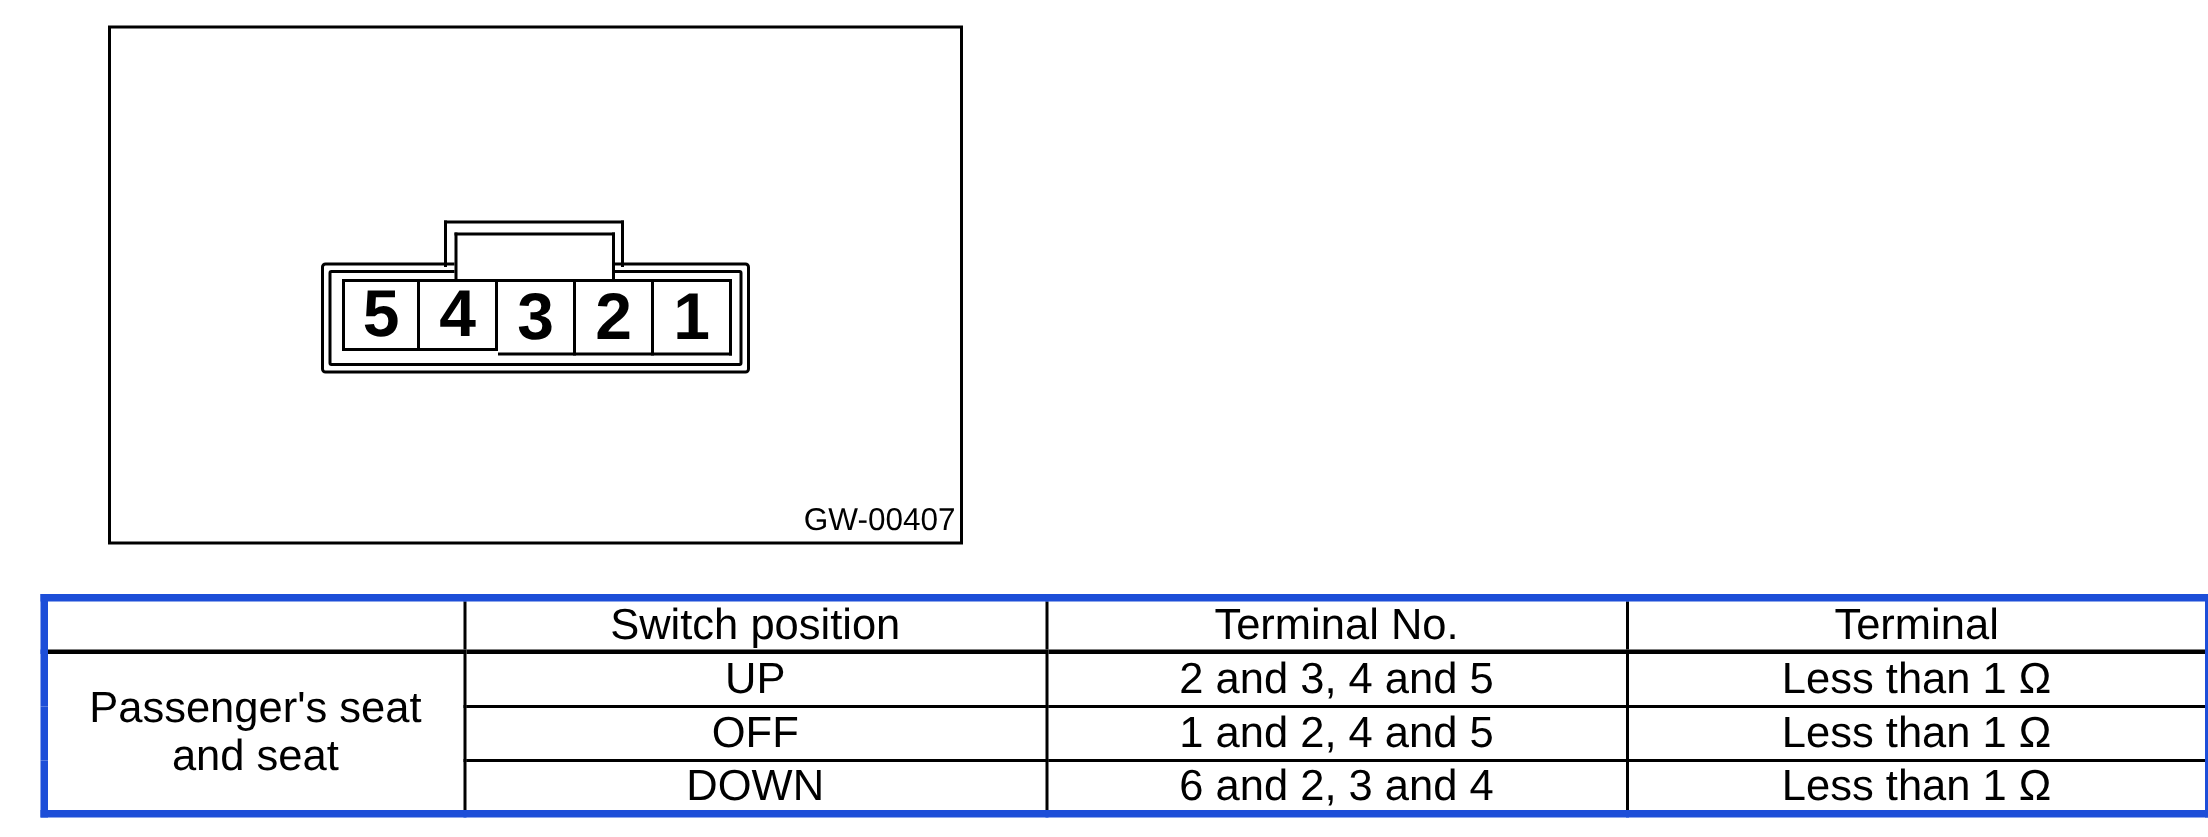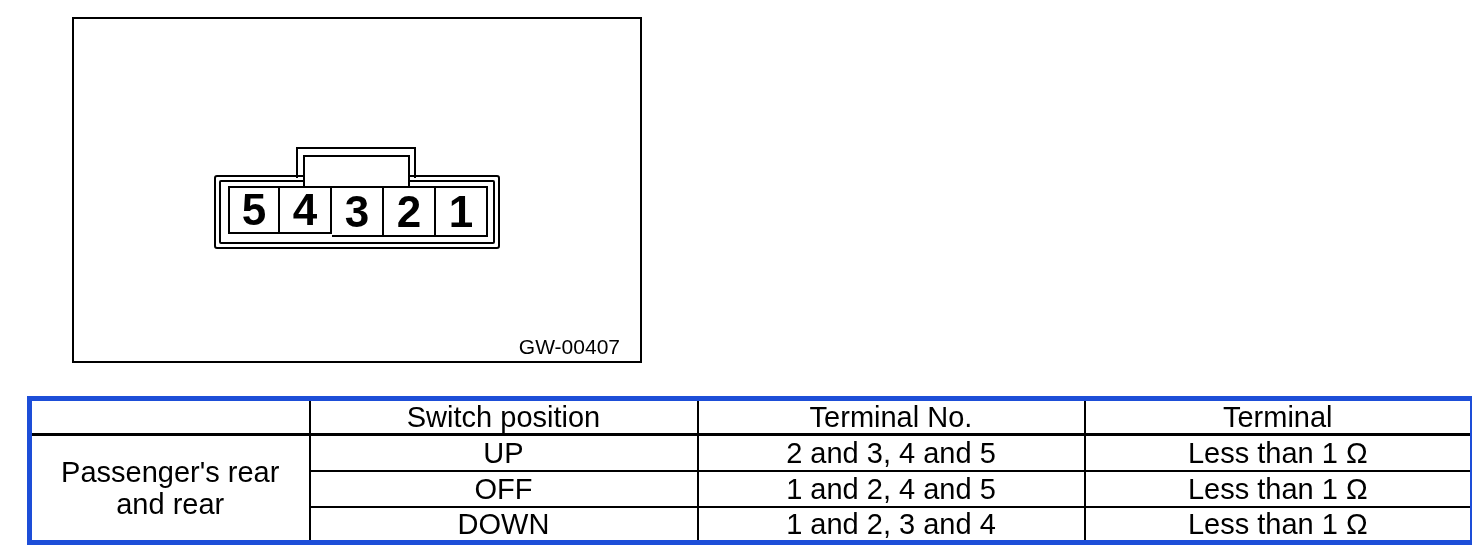--- a/index.html
+++ b/index.html
@@ -44,21 +44,21 @@
   }
   .cell {
     width: 52px; height: 48px;
     border: 2px solid #000; background: #fff;
     display: flex; align-items: center; justify-content: center;
     font-size: 44px; font-weight: bold; line-height: 1;
   }
   .cell + .cell { border-left: none; }
   .cell.deep { height: 51px; }
   .figure-caption {
-    position: absolute; right: 20px; bottom: 2px;
+    position: absolute; right: 3px; bottom: 2px;
     font-size: 21px; letter-spacing: 0px;
   }
 
   
   .spec-table {
     position: absolute; left: 27px; top: 396px;
     width: 1443px;
     border-collapse: collapse; table-layout: fixed;
     font-size: 29px; text-align: center;
     border: 5px solid #1d4ed8;
@@ -107,31 +107,31 @@
     <thead>
       <tr>
         <td></td>
         <th>Switch position</th>
         <th>Terminal No.</th>
         <th>Terminal</th>
       </tr>
     </thead>
     <tbody>
       <tr>
-        <td class="group-cell" rowspan="3">Passenger's rear and rear</td>
+        <td class="group-cell" rowspan="3">Passenger's seat and seat</td>
         <td>UP</td>
         <td>2 and 3, 4 and 5</td>
         <td>Less than 1 Ω</td>
       </tr>
       <tr>
         <td>OFF</td>
         <td>1 and 2, 4 and 5</td>
         <td>Less than 1 Ω</td>
       </tr>
       <tr>
         <td>DOWN</td>
-        <td>1 and 2, 3 and 4</td>
+        <td>6 and 2, 3 and 4</td>
         <td>Less than 1 Ω</td>
       </tr>
     </tbody>
   </table>
 
 </div>
 
 </body></html>

